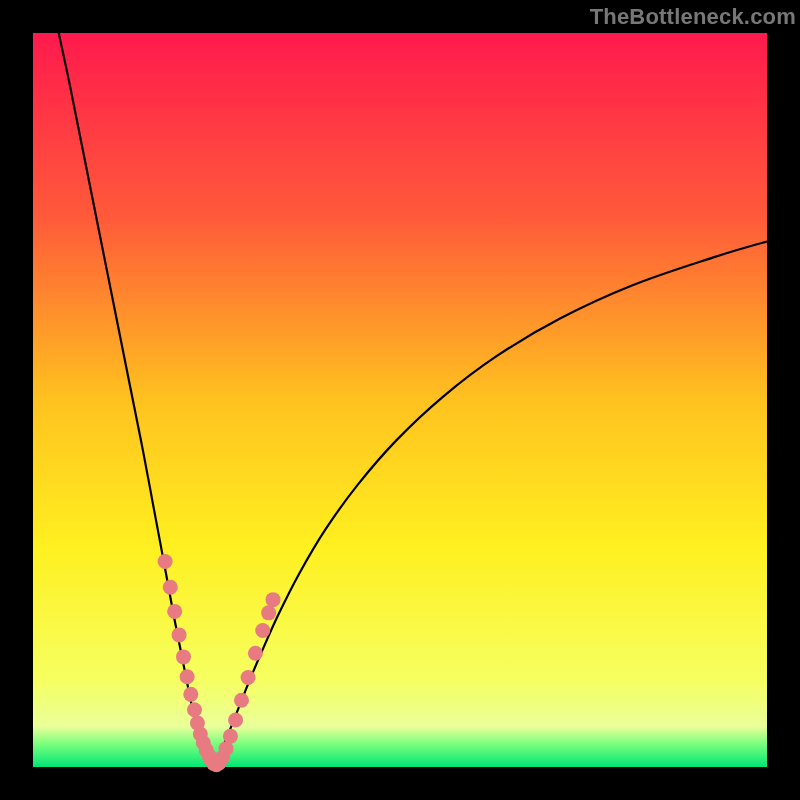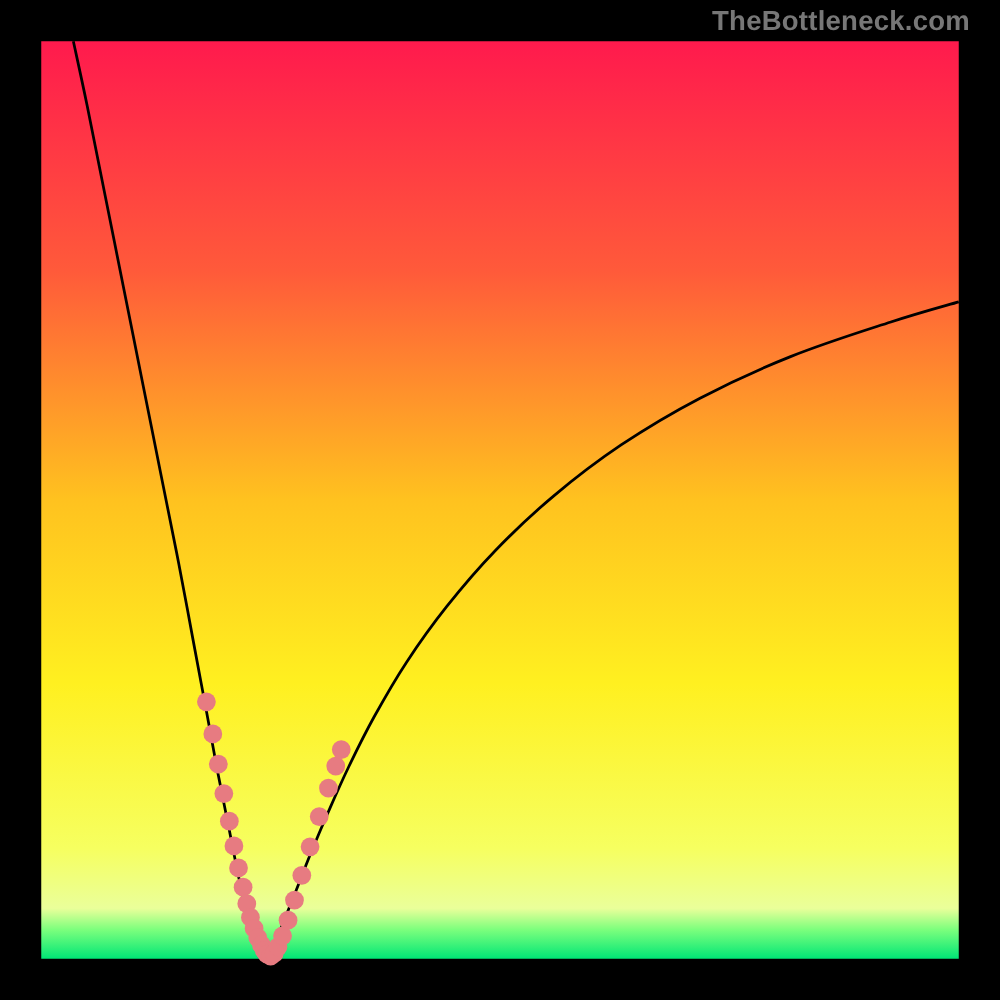--- a/index.html
+++ b/index.html
@@ -15,21 +15,21 @@
     position: absolute;
     left: 0;
     top: 0;
     width: 800px;
     height: 800px;
     background: #000;
   }
   .watermark {
     position: absolute;
     top: 4px;
-    right: 24px;
+    right: 4px;
     color: #777;
     font-size: 22px;
     font-weight: 600;
     letter-spacing: 0.2px;
     user-select: none;
   }
   svg {
     position: absolute;
     left: 0;
     top: 0;

